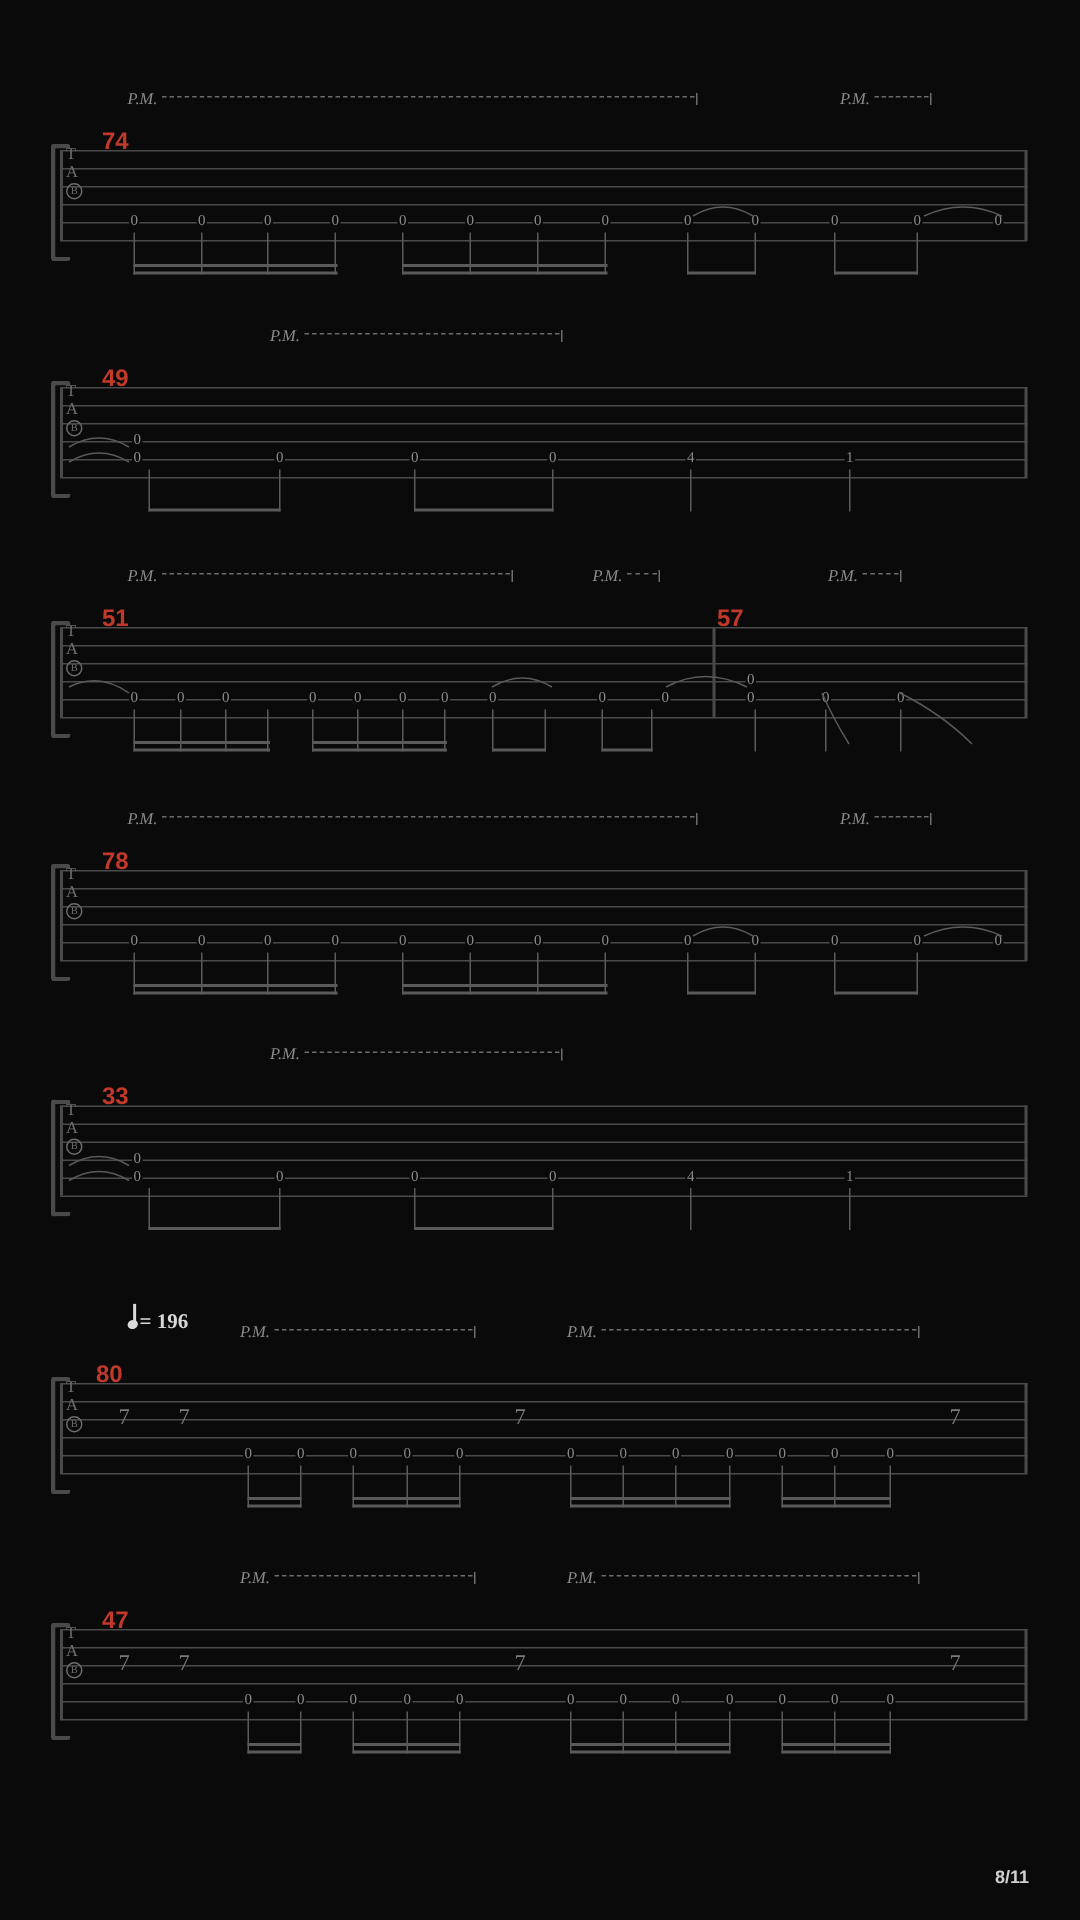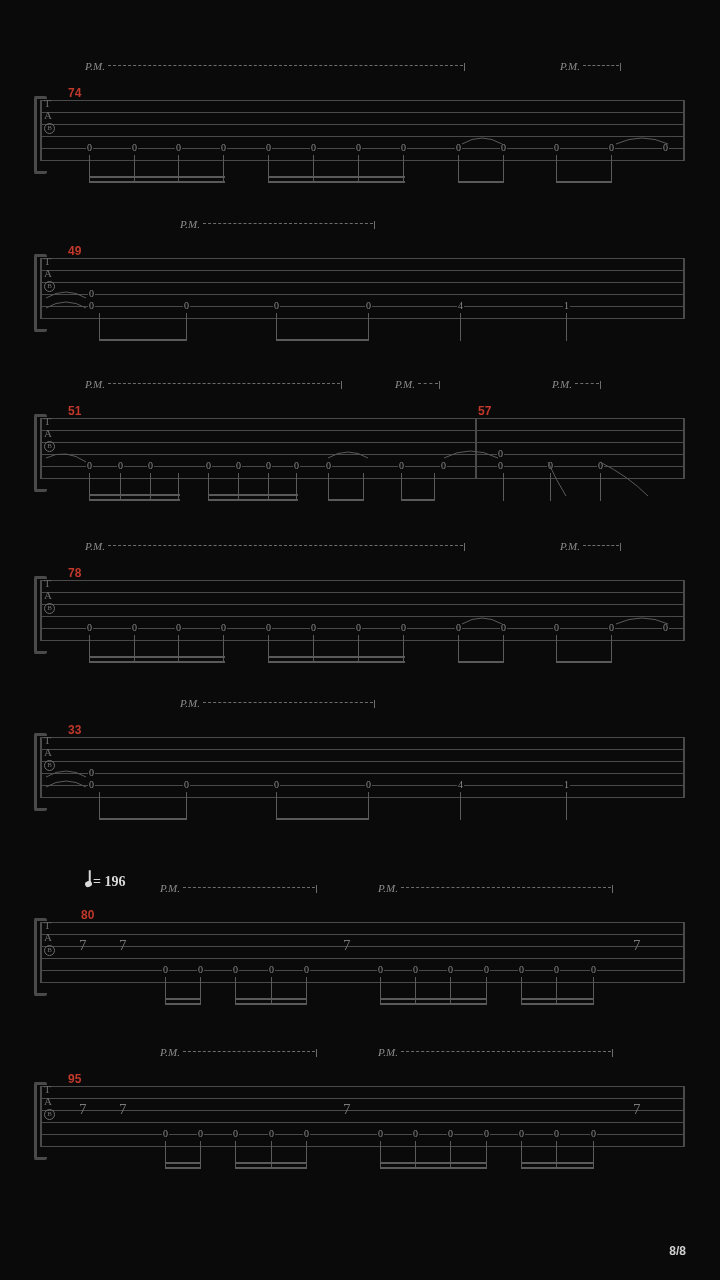--- a/index.html
+++ b/index.html
@@ -88,21 +88,21 @@
     line-height: 9px;
     text-align: center;
     font-size: 7px;
     color: #6d6d6d;
   }
   
   .measnum {
     position: absolute;
     color: #c0392b;
     font-family: "Liberation Sans", sans-serif;
-    font-size: 12px;
+    font-size: 16px;
     font-weight: bold;
   }
   
   .pm {
     position: absolute;
     color: #8a8a8a;
     font-family: "Liberation Serif", serif;
     font-size: 11px;
     font-style: italic;
     white-space: nowrap;
@@ -481,21 +481,21 @@
   <div class="system" style="top:922px">
     <div class="tempo" style="left:85px; top:-48px">
       <span class="notehead"></span><span>= 196</span>
     </div>
     <div class="pm" style="left:160px; top:-40px">
       <span class="lbl">P.M.</span><span class="dash" style="width:132px"></span><span class="tick"></span>
     </div>
     <div class="pm" style="left:378px; top:-40px">
       <span class="lbl">P.M.</span><span class="dash" style="width:210px"></span><span class="tick"></span>
     </div>
-    <div class="measnum" style="left:81px; top:-14px">80</div>
+    <div class="measnum" style="left:64px; top:-14px">80</div>
     <div class="brace"></div>
     <div class="staff">
       <div class="line l0"></div>
         <div class="line l1"></div>
         <div class="line l2"></div>
       <div class="line l3"></div>
         <div class="line l4"></div>
         <div class="line l5"></div>
     </div>
     <div class="barline-start"></div>
@@ -543,21 +543,21 @@
     <div class="beam" style="left:521px; top:76px; width:73px"></div>
   </div>
 
   <div class="system" style="top:1086px">
     <div class="pm" style="left:160px; top:-40px">
       <span class="lbl">P.M.</span><span class="dash" style="width:132px"></span><span class="tick"></span>
     </div>
     <div class="pm" style="left:378px; top:-40px">
       <span class="lbl">P.M.</span><span class="dash" style="width:210px"></span><span class="tick"></span>
     </div>
-    <div class="measnum" style="left:68px; top:-14px">95</div>
+    <div class="measnum" style="left:68px; top:-14px">47</div>
     <div class="brace"></div>
     <div class="staff">
       <div class="line l0"></div>
         <div class="line l1"></div>
         <div class="line l2"></div>
       <div class="line l3"></div>
         <div class="line l4"></div>
         <div class="line l5"></div>
     </div>
     <div class="barline-start"></div>
@@ -596,15 +596,15 @@
     <div class="stem" style="left:486px; top:55px; height:28px"></div>
     <div class="beam" style="left:380px; top:81px; width:107px"></div>
     <div class="beam" style="left:380px; top:76px; width:107px"></div>
     <div class="stem" style="left:521px; top:55px; height:28px"></div>
     <div class="stem" style="left:556px; top:55px; height:28px"></div>
     <div class="stem" style="left:593px; top:55px; height:28px"></div>
     <div class="beam" style="left:521px; top:81px; width:73px"></div>
     <div class="beam" style="left:521px; top:76px; width:73px"></div>
   </div>
 
-  <div class="footer">8/8</div>
+  <div class="footer">8/11</div>
 
 </div>
 
 </body></html>

